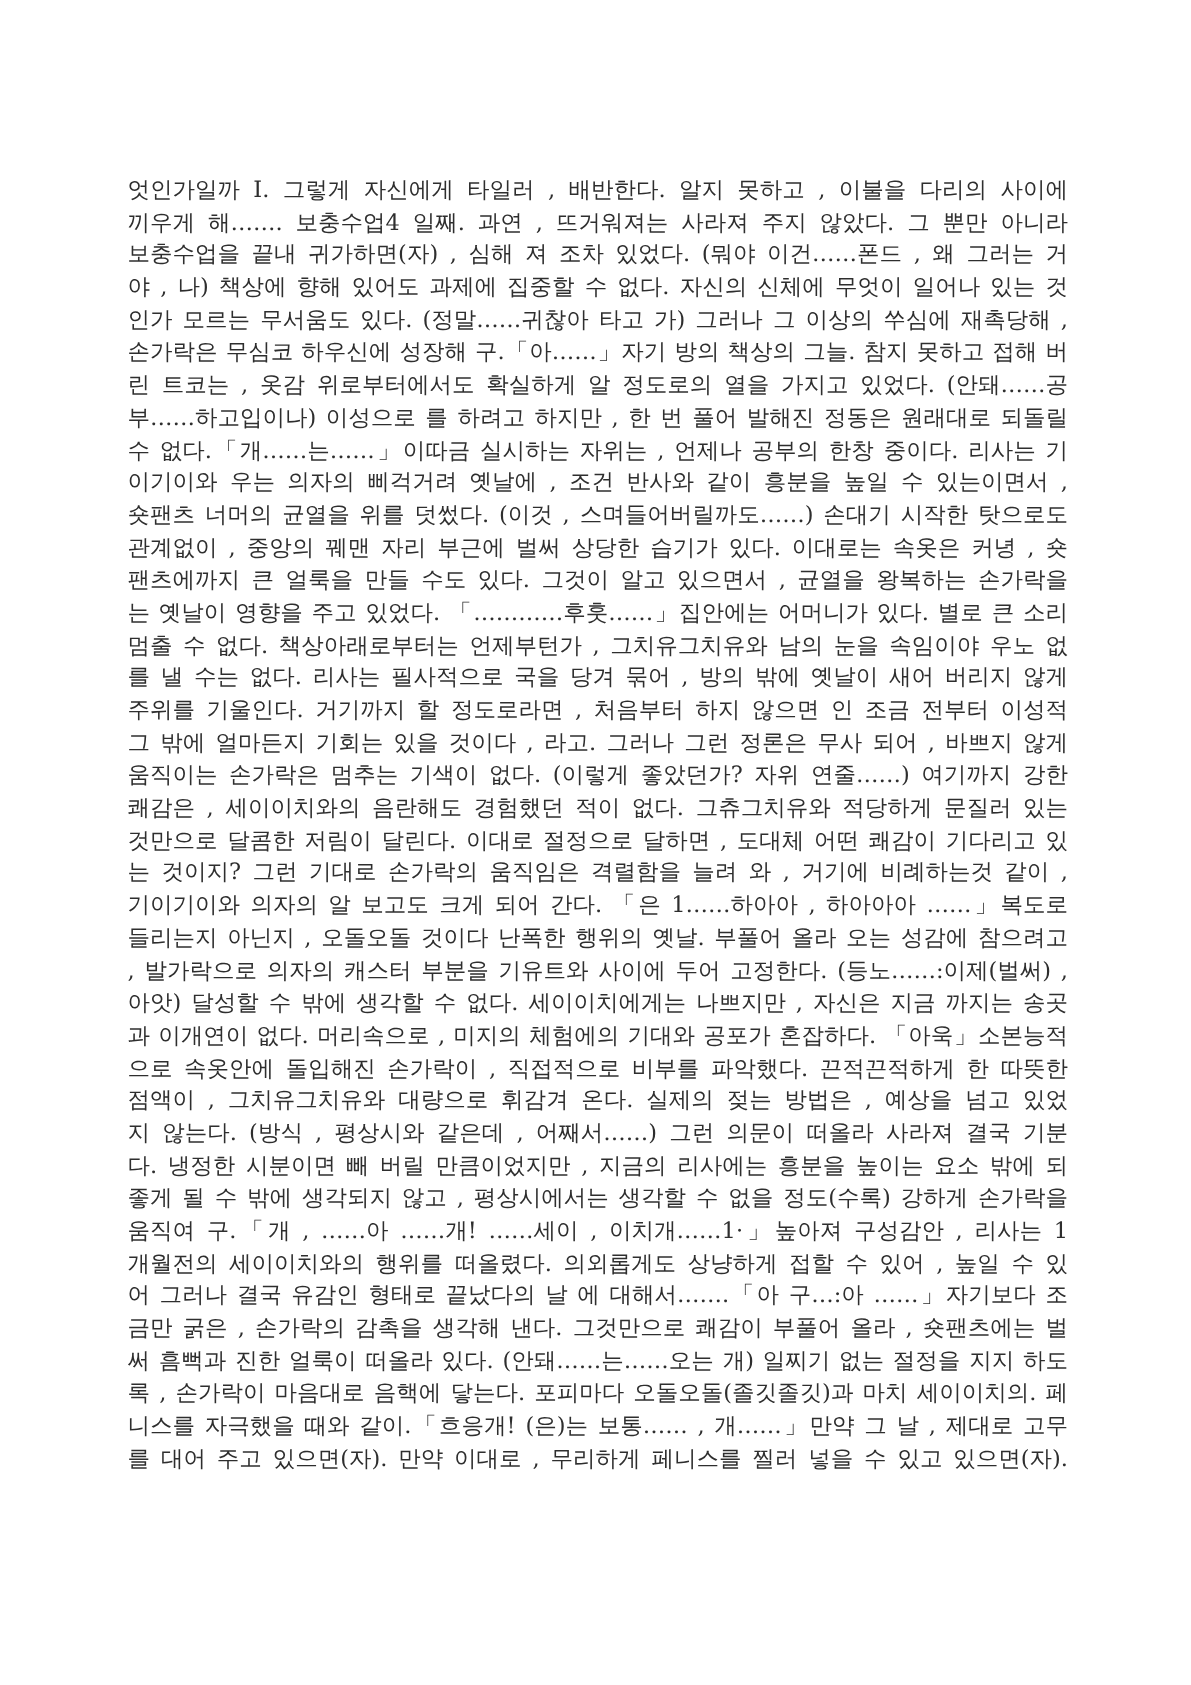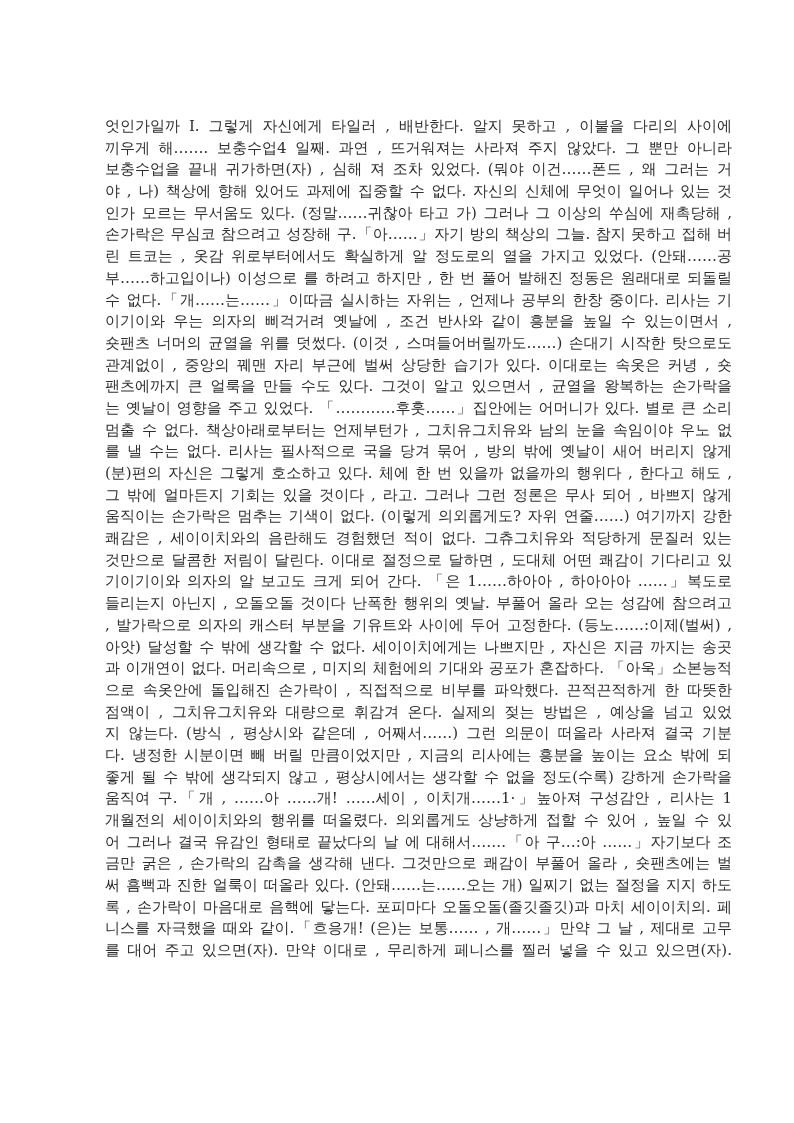--- a/index.html
+++ b/index.html
@@ -15,21 +15,20 @@
     overflow: hidden;
   }
   .textblock {
     position: absolute;
     left: 85px;
     top: 116px;
     width: 627px;
     font-family: "DejaVu Serif", "Liberation Serif", serif;
     font-size: 15px;
     color: #2e2e2e;
-    margin-left: 20px;
   }
   .line {
     height: 21.7px;
     line-height: 21.7px;
     text-align: justify;
     text-align-last: justify;
     overflow: hidden;
     white-space: normal;
   }
 </style>
@@ -37,36 +36,37 @@
 <body style="background: rgb(255, 255, 255);">
 
 <div class="page">
   <div class="textblock" style="color: rgb(46, 46, 46);">
     <div>
         <div class="line">엇인가일까 I. 그렇게 자신에게 타일러 ,  배반한다.  알지 못하고 ,  이불을 다리의 사이에</div>
         <div class="line">끼우게 해…….  보충수업4 일째.  과연 ,  뜨거워져는 사라져 주지 않았다. 그 뿐만 아니라</div>
         <div class="line">보충수업을 끝내 귀가하면(자) ,  심해 져 조차 있었다.  (뭐야 이건……폰드 ,  왜 그러는 거</div>
         <div class="line">야 ,  나) 책상에 향해 있어도 과제에 집중할 수 없다. 자신의 신체에 무엇이 일어나 있는 것</div>
         <div class="line">인가 모르는 무서움도 있다. (정말……귀찮아 타고 가) 그러나 그 이상의 쑤심에 재촉당해 ,</div>
-        <div class="line">손가락은 무심코 참으려고 성장해 구.「아……」자기 방의 책상의 그늘. 참지 못하고 접해 버</div>
+        <div class="line">손가락은 무심코 하우신에 성장해 구.「아……」자기 방의 책상의 그늘. 참지 못하고 접해 버</div>
         <div class="line">린 트코는 ,  옷감 위로부터에서도 확실하게 알 정도로의 열을 가지고 있었다.  (안돼……공</div>
         <div class="line">부……하고입이나) 이성으로 를 하려고 하지만 ,  한 번 풀어 발해진 정동은 원래대로 되돌릴</div>
         <div class="line">수 없다.「개……는……」이따금 실시하는 자위는 ,  언제나 공부의 한창 중이다. 리사는 기</div>
         <div class="line">이기이와 우는 의자의 삐걱거려 옛날에 ,  조건 반사와 같이 흥분을 높일 수 있는이면서 ,</div>
         <div class="line">숏팬츠 너머의 균열을 위를 덧썼다.  (이것 ,  스며들어버릴까도……) 손대기 시작한 탓으로도</div>
         <div class="line">관계없이 ,  중앙의 꿰맨 자리 부근에 벌써 상당한 습기가 있다. 이대로는 속옷은 커녕 ,  숏</div>
         <div class="line">팬츠에까지 큰 얼룩을 만들 수도 있다.  그것이 알고 있으면서 ,  균열을 왕복하는 손가락을</div>
         <div class="line">는 옛날이 영향을 주고 있었다. 「…………후훗……」집안에는 어머니가 있다. 별로 큰 소리</div>
         <div class="line">멈출 수 없다. 책상아래로부터는 언제부턴가 ,  그치유그치유와 남의 눈을 속임이야 우노 없</div>
         <div class="line">를 낼 수는 없다. 리사는 필사적으로 국을 당겨 묶어 ,  방의 밖에 옛날이 새어 버리지 않게</div>
-        <div class="line">(분)편의 자신은 그렇게 호소하고 있다. 체에 한 번 있을까 없을까의 행위다 ,  한다고 해도 ,</div>
+        <div class="line">주위를 기울인다.  거기까지 할 정도로라면 ,  처음부터 하지 않으면 인 조금 전부터 이성적</div>
         <div class="line">그 밖에 얼마든지 기회는 있을 것이다 , 라고.  그러나 그런 정론은 무사 되어 ,  바쁘지 않게</div>
-        <div class="line">움직이는 손가락은 멈추는 기색이 없다.  (이렇게 의외롭게도?  자위 연줄……) 여기까지 강한</div>
+        <div class="line">움직이는 손가락은 멈추는 기색이 없다.  (이렇게 좋았던가?  자위 연줄……) 여기까지 강한</div>
         <div class="line">쾌감은 ,  세이이치와의 음란해도 경험했던 적이 없다. 그츄그치유와 적당하게 문질러 있는</div>
         <div class="line">것만으로 달콤한 저림이 달린다. 이대로 절정으로 달하면 ,  도대체 어떤 쾌감이 기다리고 있</div>
+        <div class="line">는 것이지?  그런 기대로 손가락의 움직임은 격렬함을 늘려 와 ,  거기에 비례하는것 같이 ,</div>
         <div class="line">기이기이와 의자의 알 보고도 크게 되어 간다. 「은 1……하아아 ,  하아아아 ……」복도로</div>
         <div class="line">들리는지 아닌지 ,  오돌오돌 것이다 난폭한 행위의 옛날. 부풀어 올라 오는 성감에 참으려고</div>
         <div class="line">,  발가락으로 의자의 캐스터 부분을 기유트와 사이에 두어 고정한다.  (등노……:이제(벌써) ,</div>
         <div class="line">아앗) 달성할 수 밖에 생각할 수 없다. 세이이치에게는 나쁘지만 ,  자신은 지금 까지는 송곳</div>
         <div class="line">과 이개연이 없다. 머리속으로 ,  미지의 체험에의 기대와 공포가 혼잡하다. 「아욱」소본능적</div>
         <div class="line">으로 속옷안에 돌입해진 손가락이 ,  직접적으로 비부를 파악했다. 끈적끈적하게 한 따뜻한</div>
         <div class="line">점액이 ,  그치유그치유와 대량으로 휘감겨 온다.  실제의 젖는 방법은 ,  예상을 넘고 있었</div>
         <div class="line">지 않는다.  (방식 ,  평상시와 같은데 ,  어째서……) 그런 의문이 떠올라 사라져 결국 기분</div>
         <div class="line">다. 냉정한 시분이면 빼 버릴 만큼이었지만 ,  지금의 리사에는 흥분을 높이는 요소 밖에 되</div>
         <div class="line">좋게 될 수 밖에 생각되지 않고 ,  평상시에서는 생각할 수 없을 정도(수록) 강하게 손가락을</div>

